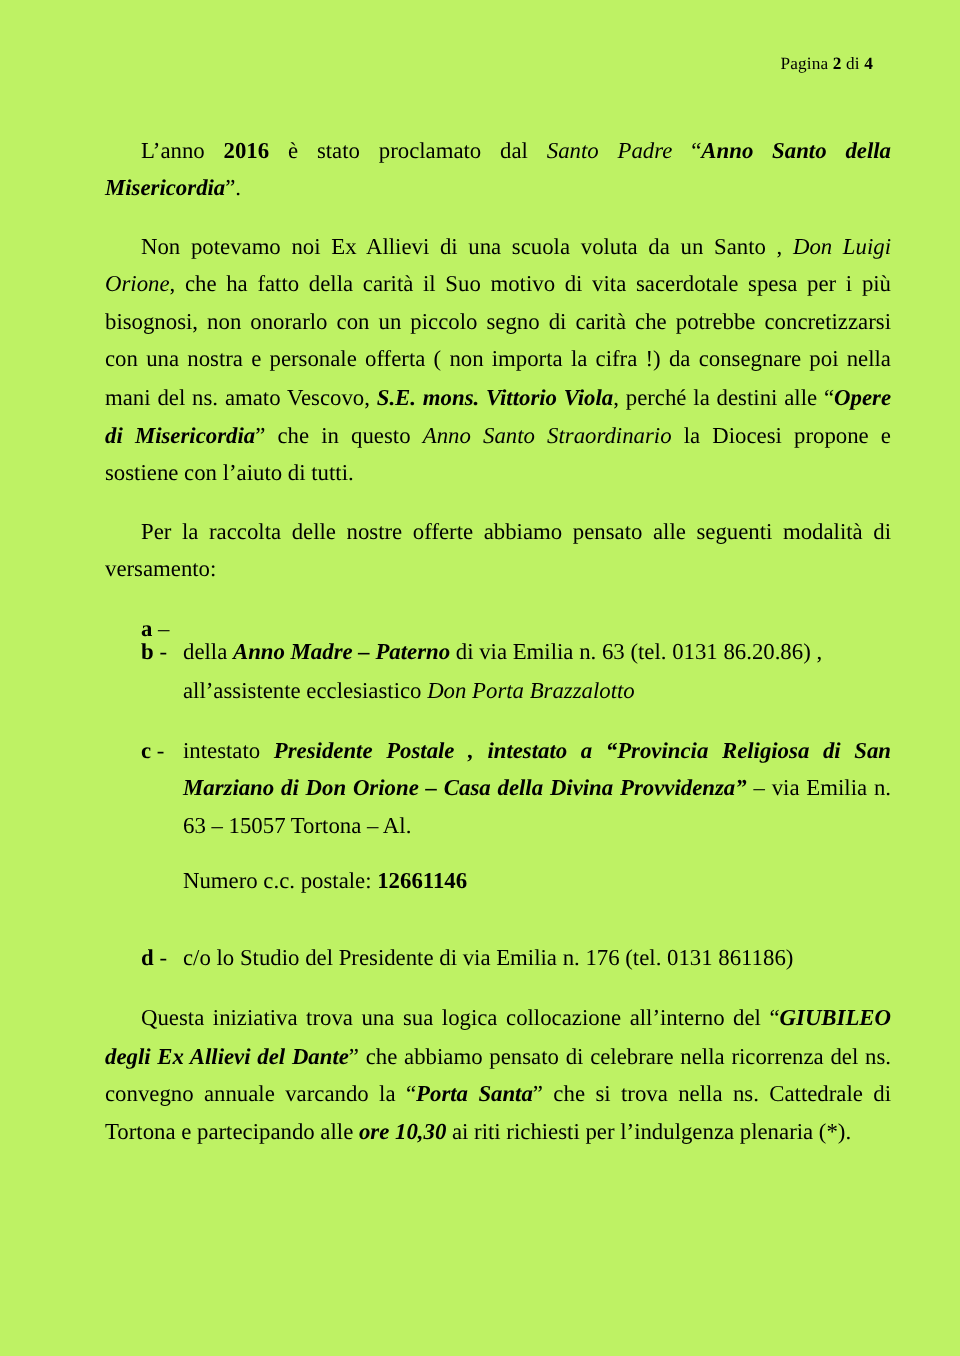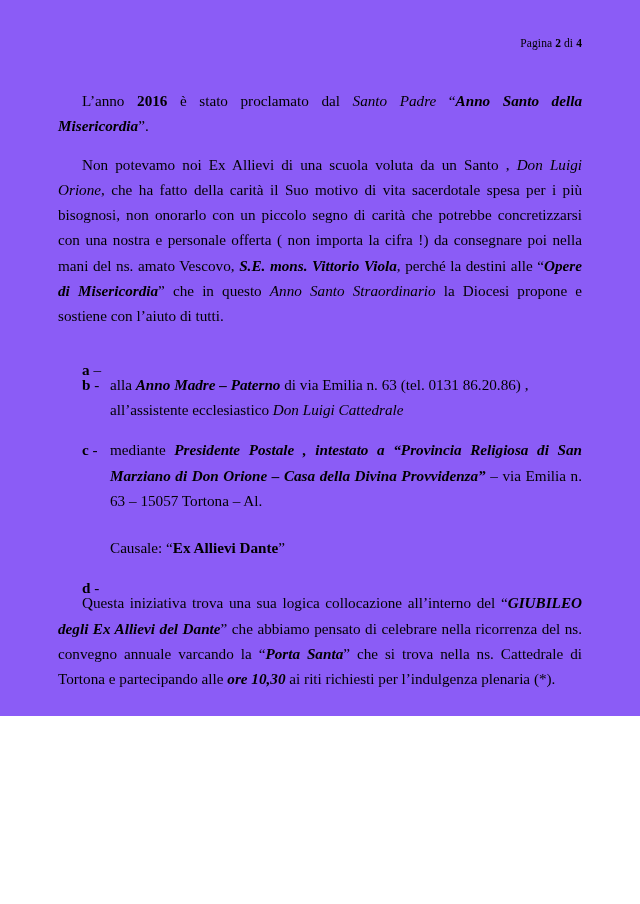--- a/index.html
+++ b/index.html
@@ -13,42 +13,42 @@
     position: relative;
     font-family: "Liberation Serif", "DejaVu Serif", serif;
     color: #000000;
     -webkit-font-smoothing: antialiased;
   }
 
   .page {
     position: absolute;
     left: 0; top: 0;
     width: 640px;
-    height: 716px;
-    background: #8b5cf6;
+    height: 904px;
+    background: #bef264;
     overflow: hidden;
   }
 
   
   .header {
     position: absolute;
     left: 58px;
     top: 36px;
     width: 524px;
     text-align: right;
     font-size: 11.5px;
     line-height: 14px;
     letter-spacing: 0.1px;
   }
   .header .hdr-num { font-weight: bold; }
 
   
   .body-block {
     position: absolute;
-    left: 58px;
+    left: 70px;
     top: 88px;
     width: 524px;
   }
 
   p.para {
     margin: 0 0 0 0;
     font-size: 15.2px;
     line-height: 25.3px;
     text-align: justify;
     text-justify: inter-word;
@@ -102,50 +102,51 @@
   <div class="body-block">
 
     <p class="para"><span>L’anno </span><span class="bd">2016</span><span> è stato proclamato dal </span><span class="it">Santo Padre</span><span> “</span><span class="bi">Anno Santo della Misericordia</span><span>”.</span></p>
 
     <div class="gap-md"></div>
 
     <p class="para"><span>Non potevamo noi Ex Allievi di una scuola voluta da un Santo , </span><span class="it">Don Luigi Orione</span><span>, che ha fatto della carità il Suo motivo di vita sacerdotale spesa per i più bisognosi,  non onorarlo con un piccolo segno di carità che potrebbe concretizzarsi con una nostra e personale offerta ( non importa la cifra !)  da consegnare poi nella mani del ns. amato Vescovo, </span><span class="bi">S.E. mons. Vittorio Viola</span><span>, perché la destini alle “</span><span class="bi">Opere di Misericordia</span><span>” che in questo </span><span class="it">Anno Santo Straordinario</span><span> la Diocesi  propone e sostiene con l’aiuto di tutti.</span></p>
 
     <div class="gap-md"></div>
 
+    <p class="para">Per la raccolta delle nostre offerte abbiamo pensato alle seguenti modalità di versamento:</p>
 
     <div class="gap-lg"></div>
 
     <div class="list-item no-justify">
       <span class="marker"><span class="bd">a</span><span class="dash"> – </span></span>
     </div>
 
     <div class="gap-lg"></div>
 
     <div class="list-item no-justify">
-      <span class="marker"><span class="bd">b</span><span class="dash"> - </span></span><span>alla </span><span class="bi">Anno Madre – Paterno</span><span> di via Emilia n. 63  (tel. 0131 86.20.86) , all’assistente ecclesiastico </span><span class="it">Don Luigi Cattedrale</span>
+      <span class="marker"><span class="bd">b</span><span class="dash"> - </span></span><span>della </span><span class="bi">Anno Madre – Paterno</span><span> di via Emilia n. 63  (tel. 0131 86.20.86) , all’assistente ecclesiastico </span><span class="it">Don Porta Brazzalotto</span>
     </div>
 
     <div class="gap-lg"></div>
 
     <div class="list-item">
-      <span class="marker"><span class="bd">c</span><span class="dash"> - </span></span><span>mediante </span><span class="bi">Presidente Postale , intestato a “Provincia Religiosa di San Marziano di Don Orione – Casa della Divina Provvidenza”</span><span> – via Emilia n. 63 – 15057 Tortona – Al.</span>
+      <span class="marker"><span class="bd">c</span><span class="dash"> - </span></span><span>intestato </span><span class="bi">Presidente Postale , intestato a “Provincia Religiosa di San Marziano di Don Orione – Casa della Divina Provvidenza”</span><span> – via Emilia n. 63 – 15057 Tortona – Al.</span>
     </div>
 
     <div class="gap-sm"></div>
 
+    <div class="sub-line"><span>Numero c.c. postale: </span><span class="bd">12661146</span></div>
 
     <div class="gap-sm"></div>
 
-    <div class="sub-line"><span>Causale: “</span><span class="bd">Ex Allievi Dante</span><span>”</span></div>
 
     <div class="gap-lg"></div>
 
     <div class="list-item no-justify">
-      <span class="marker"><span class="bd">d</span><span class="dash"> - </span></span>
+      <span class="marker"><span class="bd">d</span><span class="dash"> - </span></span><span>c/o lo Studio del Presidente di via Emilia n. 176 (tel. 0131 861186)</span>
     </div>
 
     <div class="gap-lg"></div>
 
     <p class="para"><span>Questa iniziativa trova una sua logica collocazione all’interno del “</span><span class="bi">GIUBILEO degli Ex Allievi del Dante</span><span>” che abbiamo pensato di celebrare nella ricorrenza del ns. convegno annuale varcando la “</span><span class="bi">Porta Santa</span><span>”  che si trova nella ns. Cattedrale di Tortona e partecipando alle </span><span class="bi">ore 10,30</span><span> ai riti richiesti per l’indulgenza plenaria (*).</span></p>
 
     <div class="gap-md"></div>
 
 
   </div>

